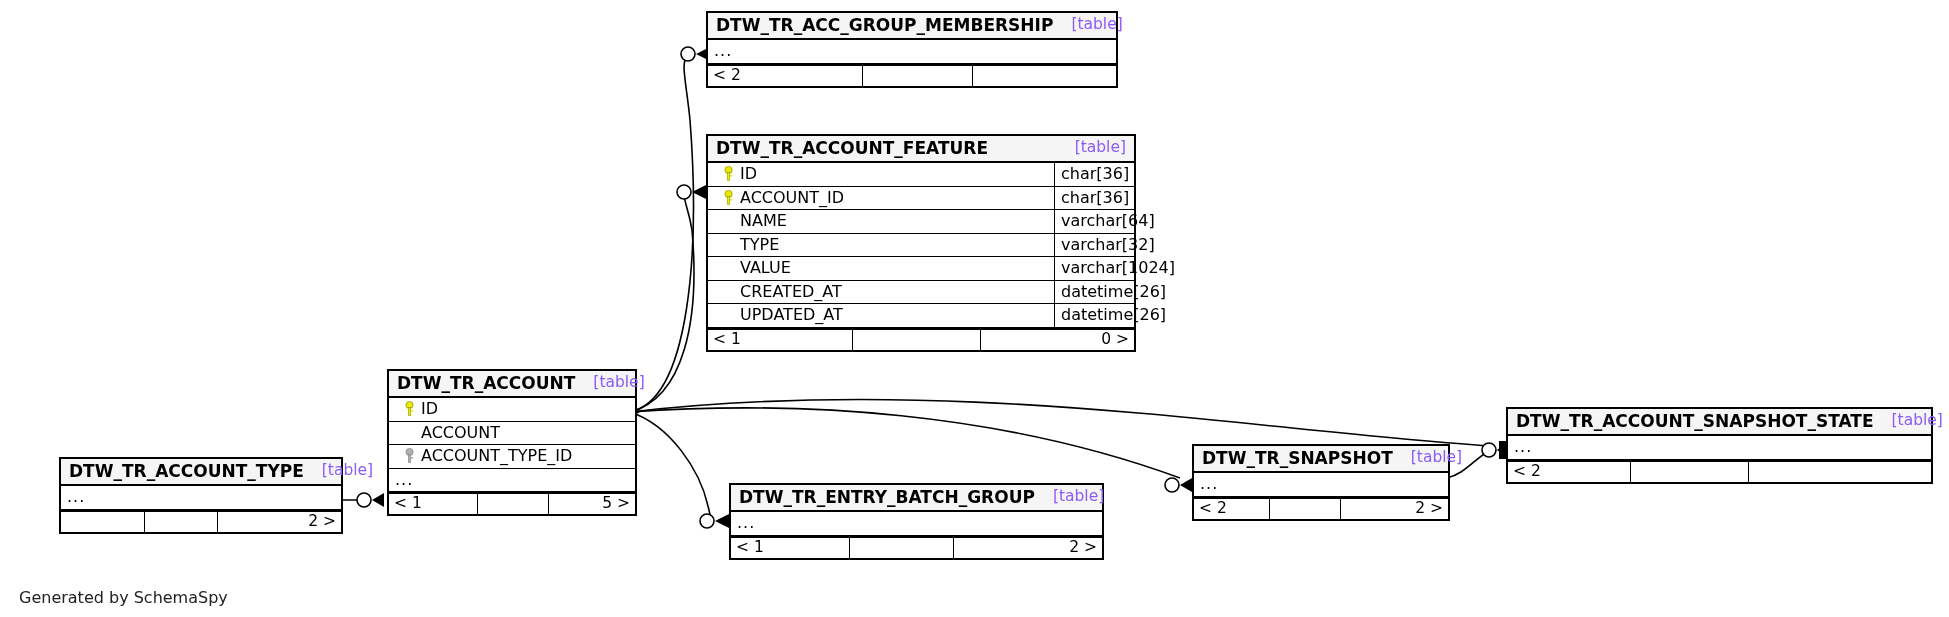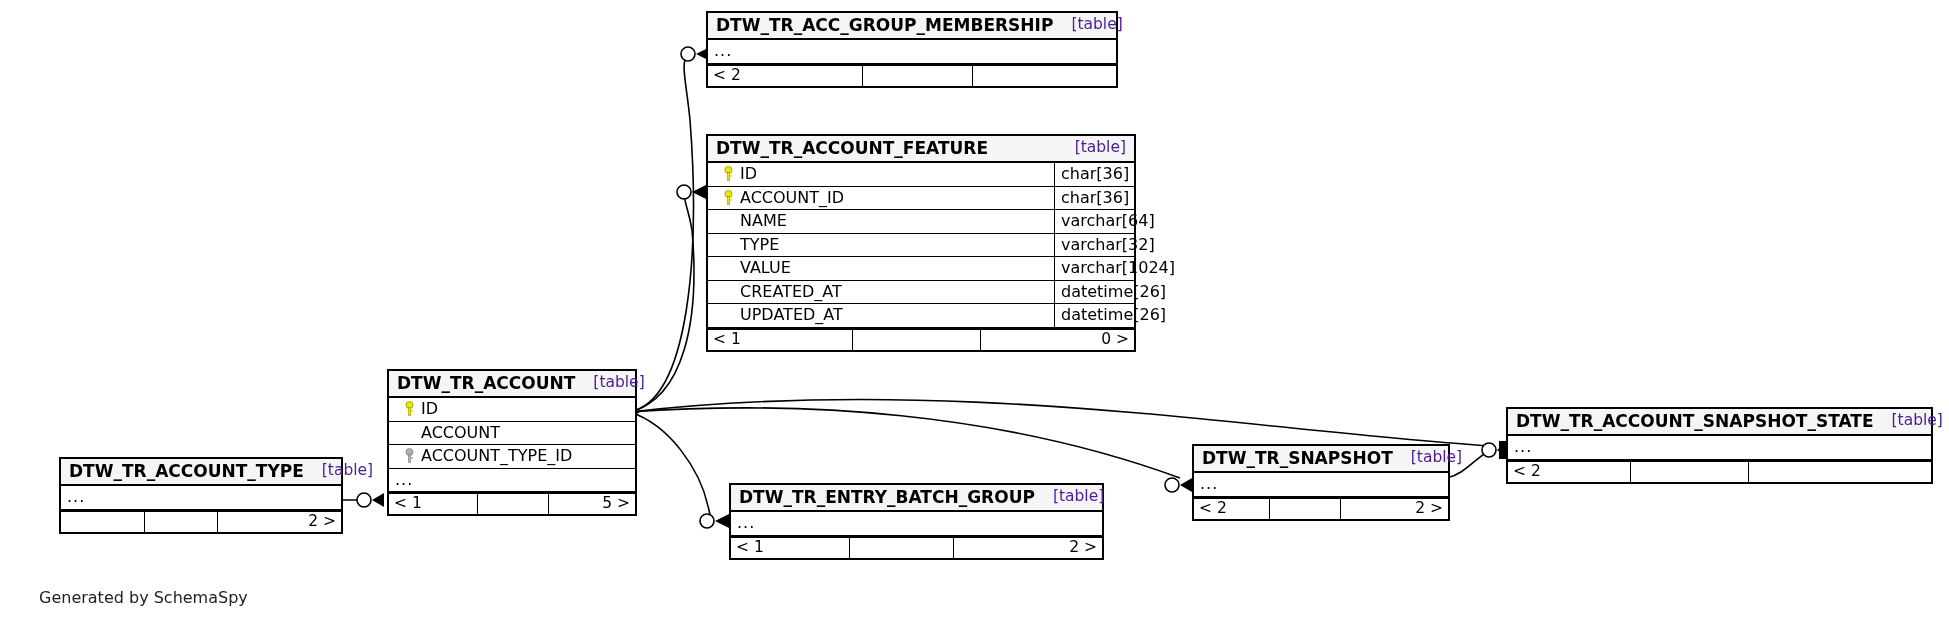--- a/index.html
+++ b/index.html
@@ -48,21 +48,21 @@
     height: 27px;
   }
   .tbl-name {
     font-weight: bold;
     font-size: 17px;
     color: #000;
     white-space: nowrap;
   }
   .tbl-tag {
     font-size: 15.5px;
-    color: #4c1d95;
+    color: #8b5cf6;
     white-space: nowrap;
     padding-left: 18px;
   }
   .tbl-row {
     display: flex;
     align-items: stretch;
     border-bottom: 1px solid #000;
     height: 23.5px;
     box-sizing: border-box;
     gap: 37px;
@@ -122,21 +122,20 @@
   }
   .foot-cell:last-child { border-right: none; }
   .foot-left  { justify-content: flex-start; }
   .foot-mid   { justify-content: center; }
   .foot-right { justify-content: flex-end; }
   .caption {
     position: absolute;
     font-size: 16px;
     color: #222;
     white-space: nowrap;
-    margin-left: 20px;
   }
   svg.keyicon { display:block; }
 </style>
 </head>
 <body>
 
 <div id="canvas">
 
   <svg id="edges" viewBox="0 0 1949 617" width="1949" height="617">
     <g fill="none" stroke="#000" stroke-width="1.6">

